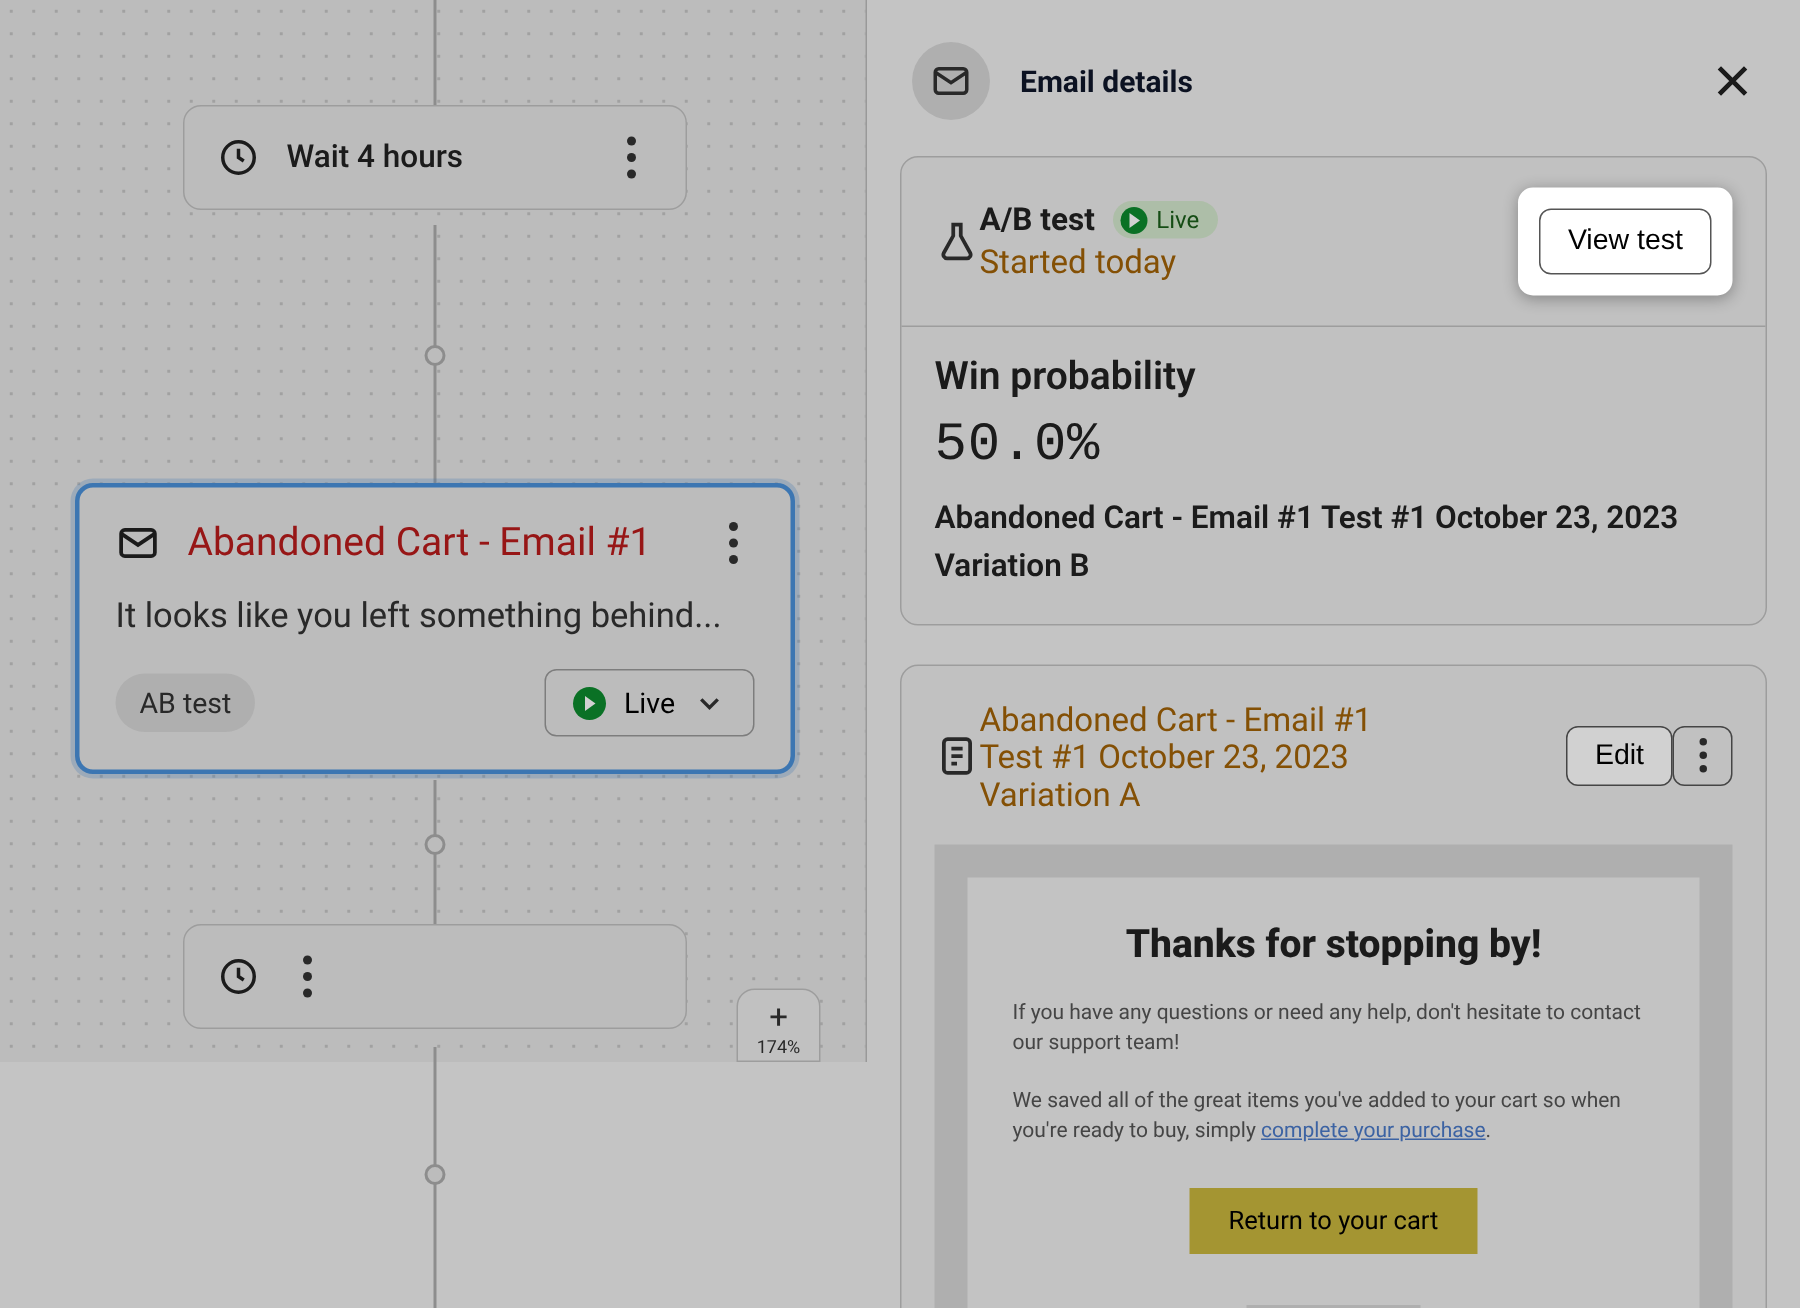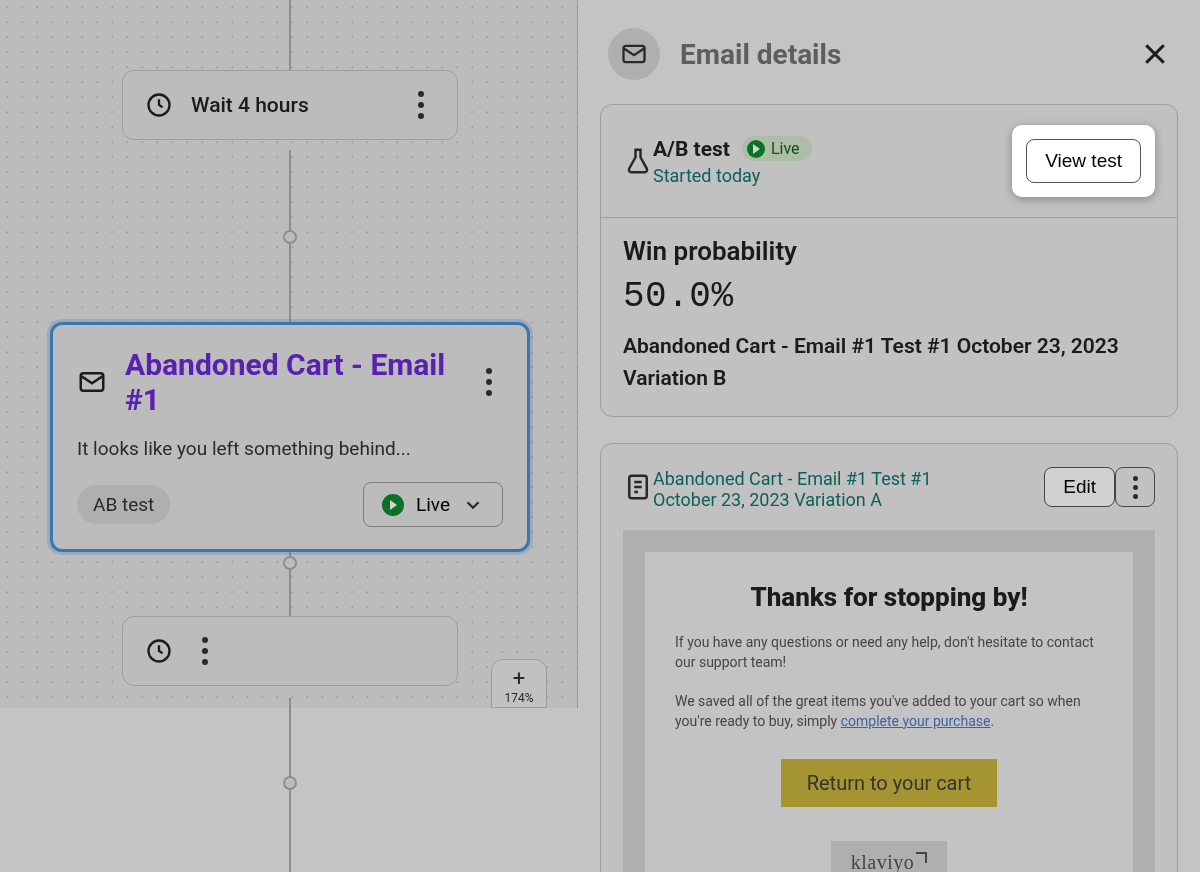--- a/index.html
+++ b/index.html
@@ -81,27 +81,27 @@
       padding: 22px 24px;
       box-shadow: 0 0 0 3px rgba(74,144,217,0.25);
     }
     .email-card .header {
       display: flex;
       align-items: center;
       gap: 18px;
       margin-bottom: 20px;
     }
     .email-card .title {
-      font-size: 30px;
-      font-weight: 700;
-      color: #6d28d9;
+      font-size: 26px;
+      font-weight: 400;
+      color: #b91c1c;
       flex: 1;
     }
     .preview-text {
-      font-size: 19px;
+      font-size: 23px;
       color: #333;
       margin-bottom: 22px;
     }
     .email-footer {
       display: flex;
       align-items: center;
       gap: 18px;
     }
     .tag {
       background: #d6d6d6;
@@ -177,23 +177,23 @@
     }
     .icon-circle {
       width: 52px; height: 52px;
       border-radius: 50%;
       background: #d6d6d6;
       display: flex;
       align-items: center;
       justify-content: center;
     }
     .panel-title {
-      font-size: 28px;
+      font-size: 20px;
       font-weight: 700;
-      color: #737373;
+      color: #0f172a;
       flex: 1;
     }
     .close-x {
       cursor: pointer;
     }
 
     .card {
       margin: 0 22px 26px 22px;
       border: 1px solid #c0c0c0;
       border-radius: 12px;
@@ -223,22 +223,22 @@
       align-items: center;
       gap: 6px;
       background: #d4e8cd;
       border-radius: 999px;
       padding: 3px 12px 3px 5px;
       font-size: 16px;
       color: #1a5e1a;
     }
     .live-badge .play-dot { width: 18px; height: 18px; }
     .subtitle {
-      font-size: 18px;
-      color: #0f766e;
+      font-size: 22px;
+      color: #a16207;
       margin-top: 4px;
     }
     .btn {
       border: 1.5px solid #555;
       background: #fff;
       border-radius: 8px;
       padding: 10px 18px;
       font-size: 19px;
       font-weight: 500;
       cursor: pointer;
@@ -307,23 +307,23 @@
       font-size: 14px;
       color: #555;
       text-align: left;
       margin-bottom: 18px;
       line-height: 1.45;
     }
     .email-inner a { color: #4a79c7; text-decoration: underline; }
     .email-cta {
       display: inline-block;
       background: #c9b63e;
-      color: #404040;
+      color: #000000;
       padding: 12px 26px;
-      font-size: 20px;
+      font-size: 17px;
       margin: 10px 0 26px 0;
       cursor: pointer;
     }
     .brand-footer {
       background: #d6d6d6;
       display: inline-block;
       padding: 10px 20px;
       margin-top: 8px;
     }
     .brand-text {

